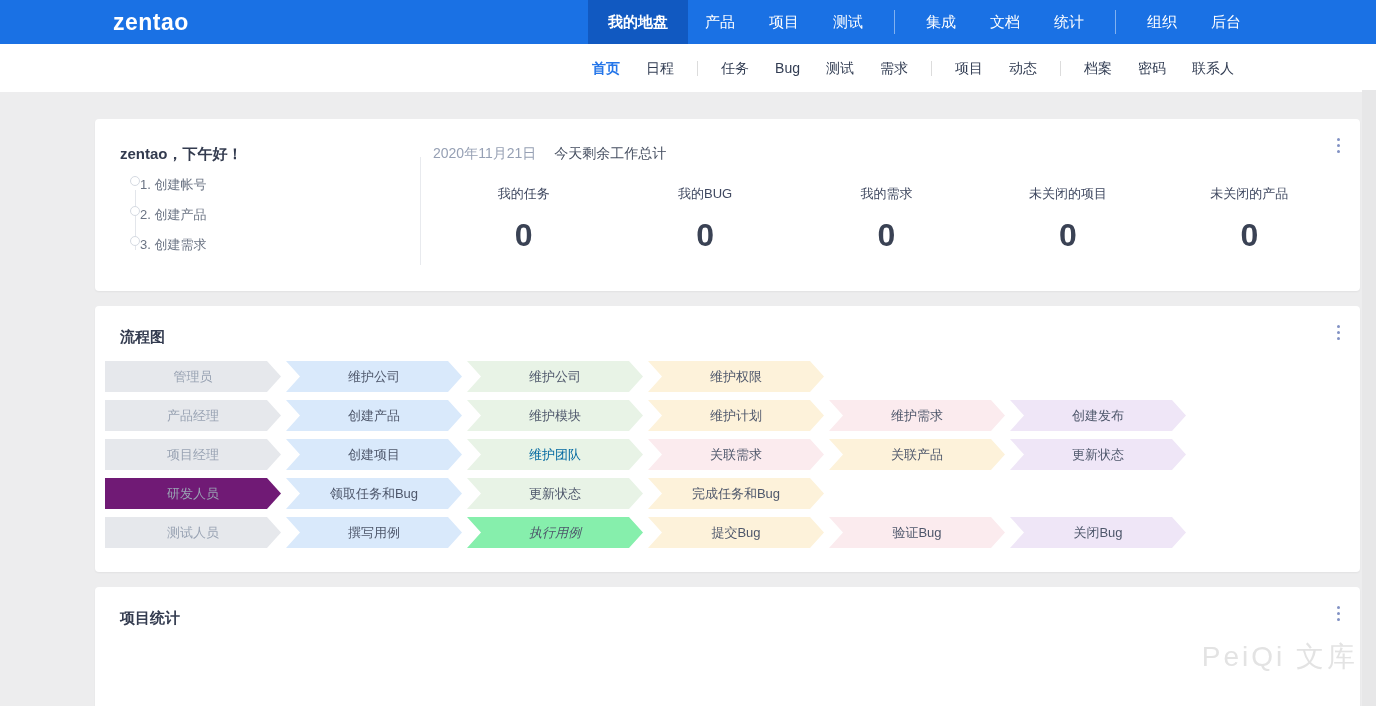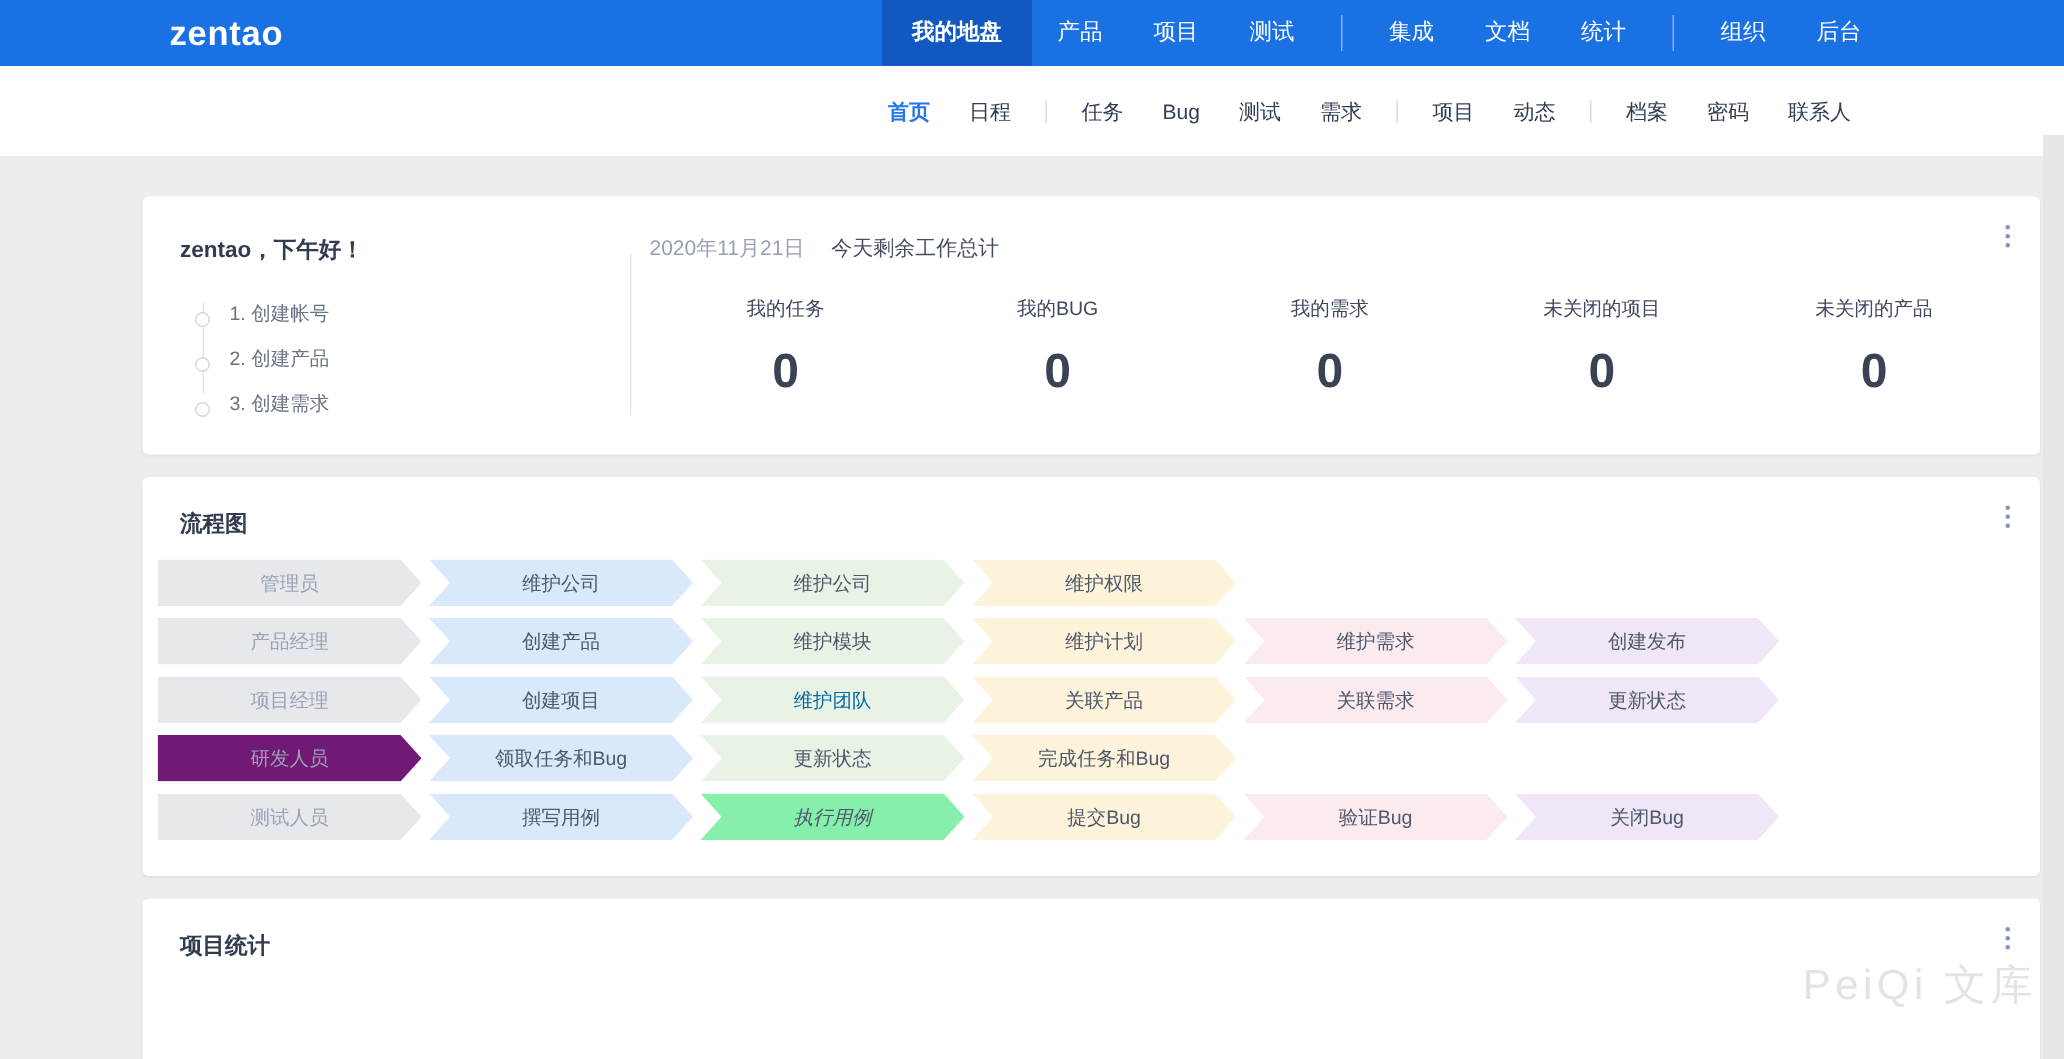--- a/index.html
+++ b/index.html
@@ -8,38 +8,38 @@
 
   
   .navbar { height:44px; background:#1a71e4; display:flex; align-items:stretch; position:relative; }
   .logo { color:#fff; font-size:23px; font-weight:bold; line-height:44px; margin-left:113px; letter-spacing:.5px; }
   .nav-menu { position:absolute; right:118px; top:0; height:44px; display:flex; align-items:stretch; }
   .nav-item { color:#fff; font-size:15px; line-height:44px; padding:0 17px; cursor:pointer; white-space:nowrap; }
   .nav-item.active { background:#1159c1; font-weight:bold; padding:0 20px; }
   .nav-divider { width:1px; background:rgba(255,255,255,.45); margin:10px 14px; }
 
   
-  .subnav { height:60px; background:#fff; display:flex; justify-content:flex-end; align-items:center; padding-right:129px; }
+  .subnav { height:48px; background:#fff; display:flex; justify-content:flex-end; align-items:center; padding-right:129px; }
   .subnav-item { color:#323d53; font-size:14px; padding:0 13px; line-height:46px; cursor:pointer; white-space:nowrap; }
   .subnav-item.active { color:#2576e9; font-weight:bold; }
   .subnav-divider { width:1px; height:15px; background:#dcdcdc; margin:0 10px; }
 
   
   .content { margin:27px 0 0 95px; width:1265px; }
   .card { background:#fff; border-radius:4px; box-shadow:0 1px 2px rgba(0,0,0,.05); position:relative; margin-bottom:15px; }
   .kebab { position:absolute; top:15px; right:16px; display:flex; flex-direction:column; gap:3px; cursor:pointer; padding:4px; }
   .kebab i { width:3px; height:3px; border-radius:50%; background:#8292c4; display:block; }
 
   
   .card-welcome { height:172px; display:flex; padding:26px 0 20px 0; }
   .welcome-left { width:325px; padding-left:25px; }
   .greeting { font-size:15px; font-weight:bold; color:#333b4f; margin-bottom:12px; }
   .steps { position:relative; margin-left:10px; }
   .steps::before { content:""; position:absolute; left:5px; top:14px; bottom:16px; width:1px; background:#e3e6eb; }
-  .step { display:flex; align-items:flex-end; gap:13px; height:30px; cursor:pointer; position:relative; }
+  .step { display:flex; align-items:flex-start; height:30px; cursor:pointer; position:relative; }
   .step .dot { width:10px; height:10px; border:1px solid #d5dae2; border-radius:50%; background:#fff; z-index:1; flex:none; }
   .step .step-label { font-size:13px; color:#6a7383; }
   .welcome-divider { width:1px; background:#e8eaee; margin-top:12px; margin-bottom:6px; }
   .welcome-right { flex:1; padding:0 20px 0 12px; }
   .date-row { font-size:14px; margin-bottom:14px; }
   .date-text { color:#96a0b4; margin-right:14px; }
   .summary-text { color:#454e60; }
   .stats { display:flex; }
   .stat { flex:1; text-align:center; cursor:pointer; }
   .stat-label { font-size:13px; color:#3f4860; margin-top:8px; }
@@ -172,22 +172,22 @@
           <div class="arrow" style="background: rgb(217, 233, 251); color: rgb(78, 87, 107);">创建产品</div>
           <div class="arrow" style="background: rgb(232, 243, 230); color: rgb(78, 87, 107);">维护模块</div>
           <div class="arrow" style="background: rgb(253, 242, 218); color: rgb(78, 87, 107);">维护计划</div>
           <div class="arrow" style="background: rgb(251, 235, 238); color: rgb(78, 87, 107);">维护需求</div>
           <div class="arrow" style="background: rgb(239, 230, 247); color: rgb(78, 87, 107);">创建发布</div>
         </div>
         <div class="flow-row">
           <div class="arrow first" style="background: rgb(230, 232, 236); color: rgb(153, 163, 179);">项目经理</div>
           <div class="arrow" style="background: rgb(217, 233, 251); color: rgb(78, 87, 107);">创建项目</div>
           <div class="arrow" style="background: rgb(232, 243, 230); color: #0369a1;">维护团队</div>
+          <div class="arrow" style="background: rgb(251, 235, 238); color: rgb(78, 87, 107);">关联需求</div>
           <div class="arrow" style="background: rgb(253, 242, 218); color: rgb(78, 87, 107);">关联产品</div>
-          <div class="arrow" style="background: rgb(251, 235, 238); color: rgb(78, 87, 107);">关联需求</div>
           <div class="arrow" style="background: rgb(239, 230, 247); color: rgb(78, 87, 107);">更新状态</div>
         </div>
         <div class="flow-row">
           <div class="arrow first" style="background: #701a75; color: rgb(153, 163, 179);">研发人员</div>
           <div class="arrow" style="background: rgb(217, 233, 251); color: rgb(78, 87, 107);">领取任务和Bug</div>
           <div class="arrow" style="background: rgb(232, 243, 230); color: rgb(78, 87, 107);">更新状态</div>
           <div class="arrow" style="background: rgb(253, 242, 218); color: rgb(78, 87, 107);">完成任务和Bug</div>
         </div>
         <div class="flow-row">
           <div class="arrow first" style="background: rgb(230, 232, 236); color: rgb(153, 163, 179);">测试人员</div>

